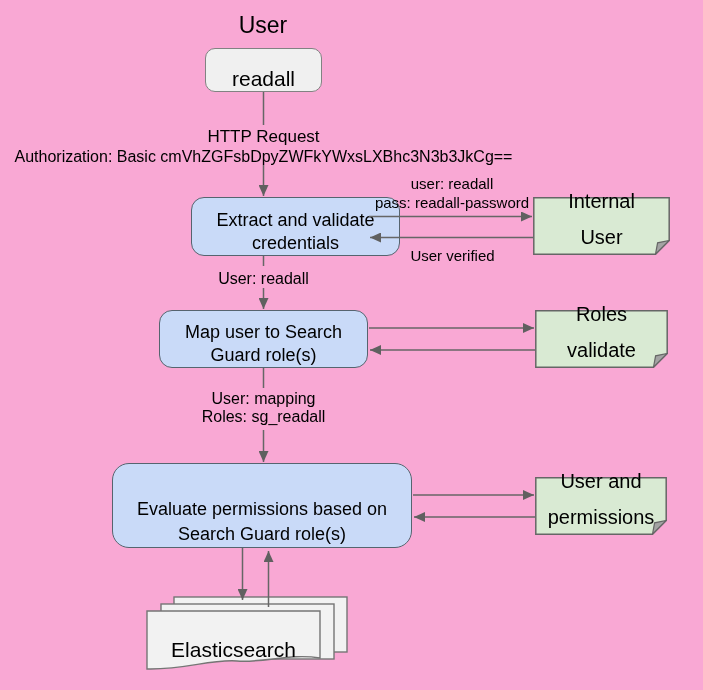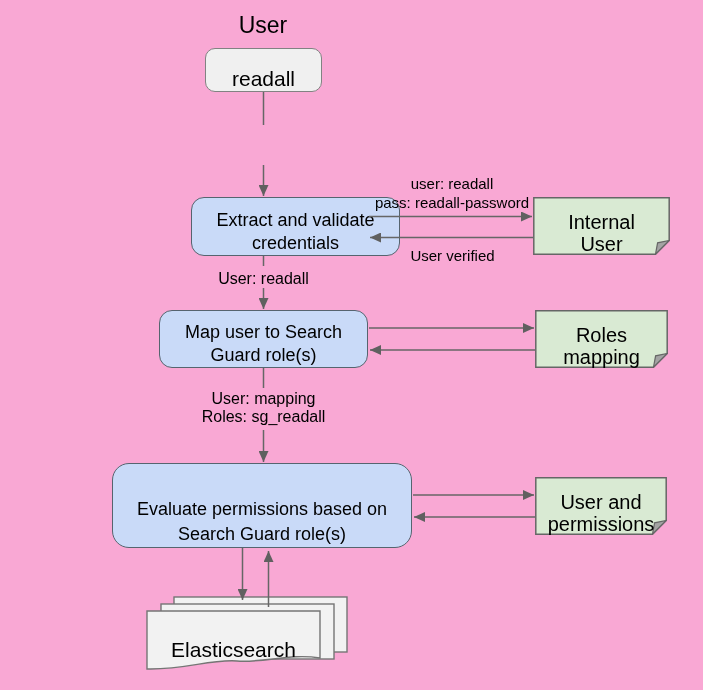--- a/index.html
+++ b/index.html
@@ -26,21 +26,21 @@
   .process {
     background:#c9daf8; border:1.7px solid #56646f; border-radius:13px;
     font-size:18px; line-height:23px;
   }
   .process.p1 { left:159px; top:197px; width:209px; height:59px;margin-left:32px; }
   .process.p2 { left:159px; top:310px; width:209px; height:58px; }
   .process.p3 { left:112px; top:463px; width:300px; height:85px; border-radius:17px; line-height:25px; }
 
   .note { }
   .note > svg { position:absolute; left:0; top:0; }
-  .note .txt { position:relative; width:100%; height:100%; font-size:20px; line-height:22px; }
+  .note .txt { position:relative; width:100%; height:100%; font-size:20px; line-height:36px; }
   .note.n1 { left:533px; top:197px; width:137px; height:58px; }
   .note.n2 { left:535px; top:310px; width:133px; height:58px; }
   .note.n3 { left:535px; top:477px; width:132px; height:58px; }
 
   .small-lbl { position:absolute; text-align:center; font-size:15px; line-height:19px; }
   .lbl-creds { left:357px; top:174px; width:190px; }
   .lbl-verified { left:390px; top:246px; width:125px; }
   .lbl-user { left:188px; top:269px; width:151px; font-size:16px; }
   .lbl-userroles { left:178px; top:390px; width:171px; font-size:16px; line-height:18px; }
 
@@ -54,20 +54,24 @@
 <body>
 
 <div class="stage">
 
   <div class="abs title">User</div>
 
   <div class="abs terminal center-txt">
     <span>readall</span>
   </div>
 
+  <div class="abs http-label">
+    <div class="l1">HTTP Request</div>
+    <div class="l2">Authorization: Basic cmVhZGFsbDpyZWFkYWxsLXBhc3N3b3JkCg==</div>
+  </div>
 
   <div class="abs process p1 center-txt">
     <span class="prelines">Extract and validate
 credentials</span>
   </div>
   <div class="abs process p2 center-txt">
     <span class="prelines">Map user to Search
 Guard role(s)</span>
   </div>
   <div class="abs process p3 center-txt">
@@ -82,21 +86,21 @@
     </svg>
     <div class="txt center-txt prelines">Internal
 User</div>
   </div>
   <div class="abs note n2">
     <svg width="133" height="58">
       <path d="M0.8,0.8 H132.2 V43.5 L118.5,57.2 H0.8 Z" fill="#d9ead3" stroke="#666666" stroke-width="1.5"></path>
       <path d="M118.5,57.2 L132.2,43.5 L120.6,45.8 Z" fill="#a3a3a3" stroke="#666666" stroke-width="1.2"></path>
     </svg>
     <div class="txt center-txt prelines">Roles
-mapping</div>
+validate</div>
   </div>
   <div class="abs note n3">
     <svg width="132" height="58">
       <path d="M0.8,0.8 H131.2 V43.5 L117.5,57.2 H0.8 Z" fill="#d9ead3" stroke="#666666" stroke-width="1.5"></path>
       <path d="M117.5,57.2 L131.2,43.5 L119.6,45.8 Z" fill="#a3a3a3" stroke="#666666" stroke-width="1.2"></path>
     </svg>
     <div class="txt center-txt prelines">User and
 permissions</div>
   </div>
 

